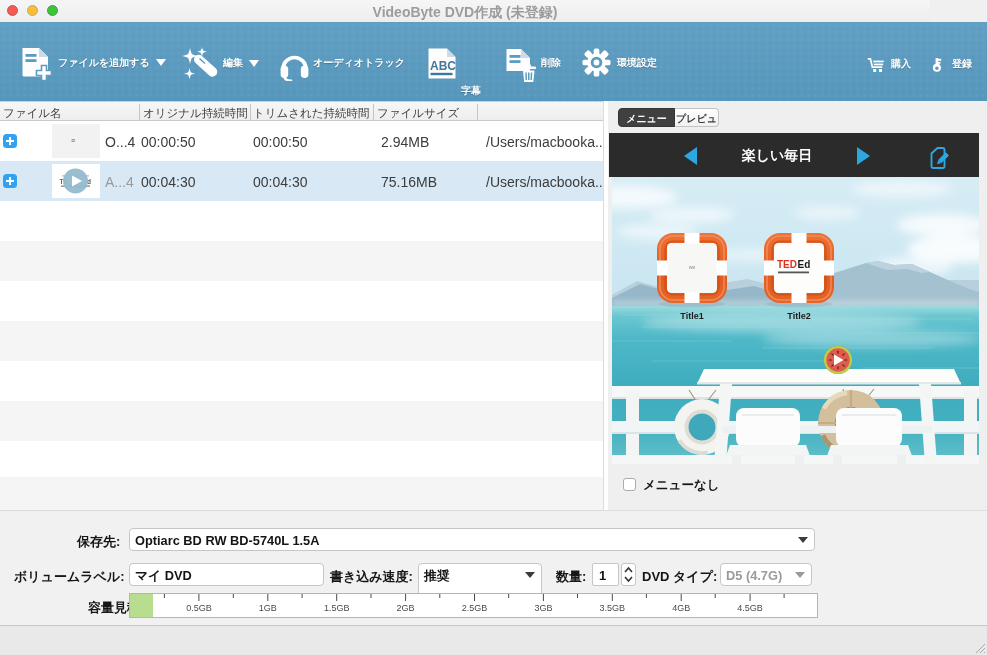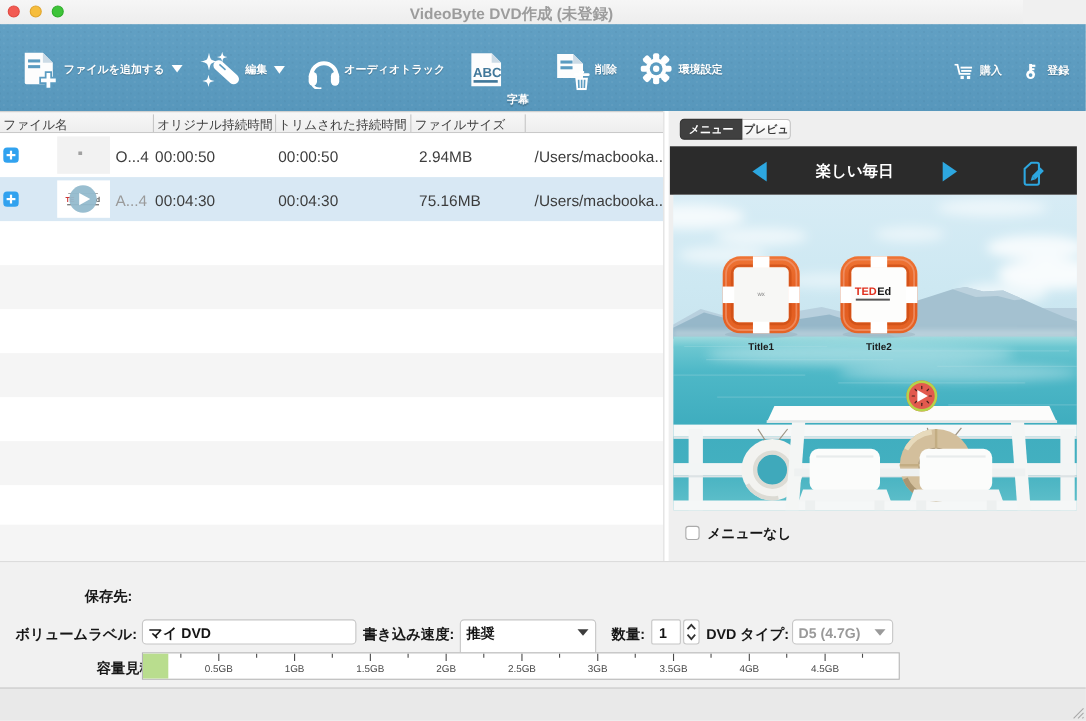--- a/index.html
+++ b/index.html
@@ -391,20 +391,24 @@
   </svg>
   </div>
   <div class="chkrow">
     <div class="chk"></div>
     <div class="chklab">メニューなし</div>
   </div>
 </div>
 
 <div class="bottom">
   <div class="blabel" style="left:77px; top:22px;">保存先:</div>
+  <div class="field" style="left:129px; top:17px; width:686px; height:23px;">
+    <div class="fieldtext">Optiarc BD RW BD-5740L 1.5A</div>
+    <div class="dd-arrow"></div>
+  </div>
   <div class="blabel" style="left:14px; top:57px;">ボリュームラベル:</div>
   <div class="field" style="left:129px; top:52px; width:195px; height:23px;">
     <div class="fieldtext">マイ DVD</div>
   </div>
   <div class="blabel" style="left:330px; top:57px;">書き込み速度:</div>
   <div class="field" style="left:418px; top:52px; width:124px; height:39px;">
     <div class="fieldtext">推奨</div>
     <div class="dd-arrow"></div>
   </div>
   <div class="blabel" style="left:556px; top:57px;">数量:</div>

